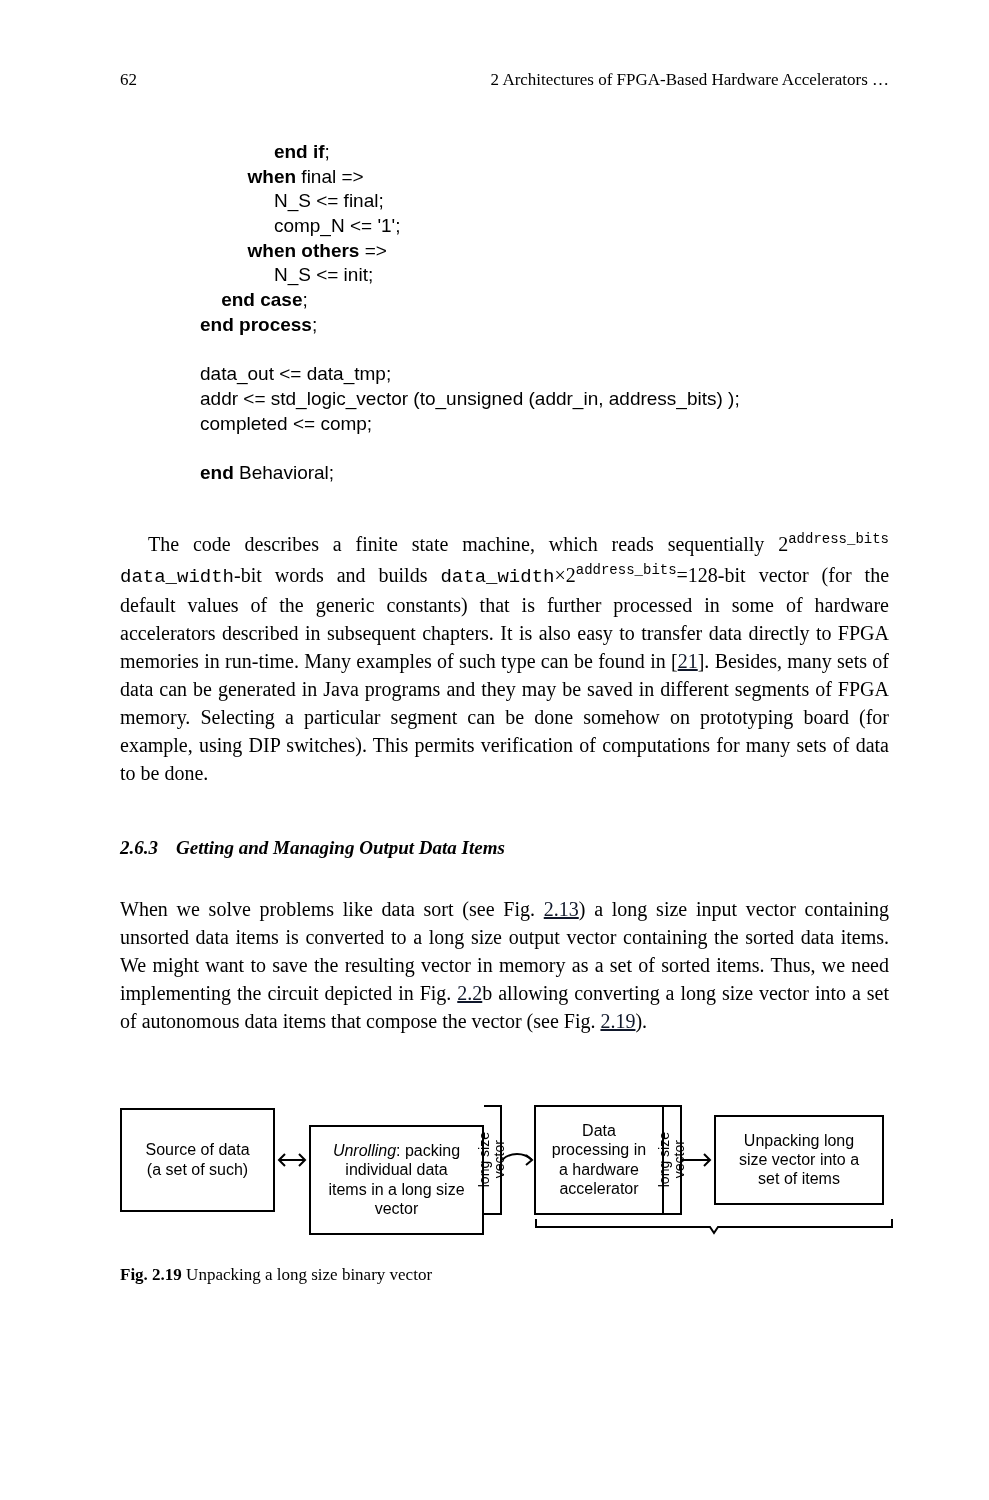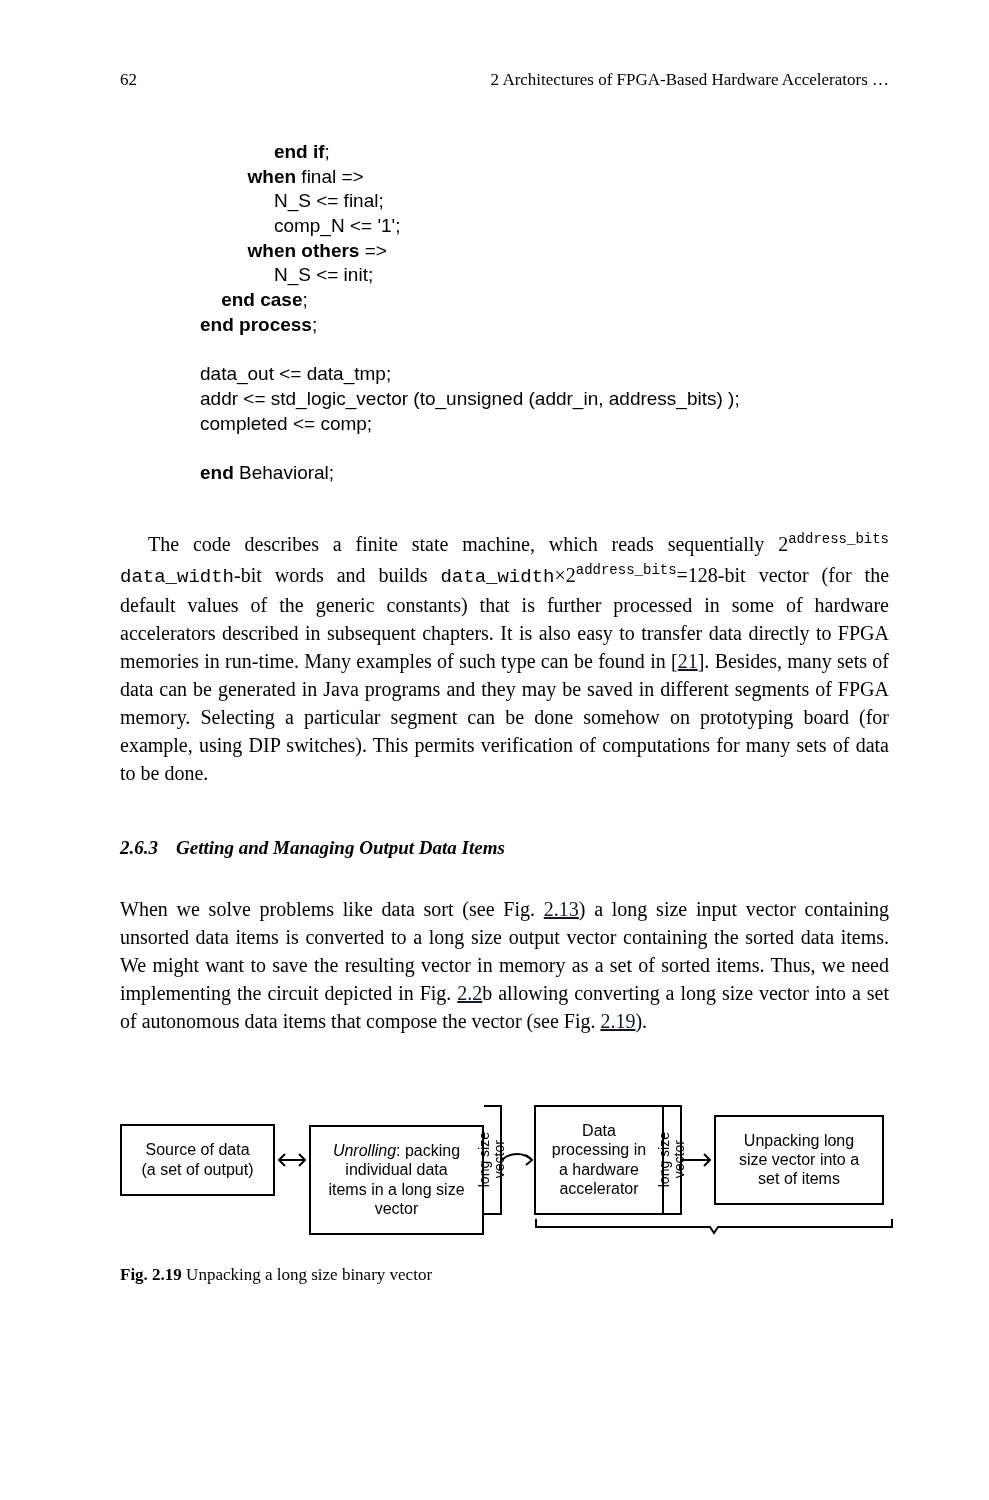--- a/index.html
+++ b/index.html
@@ -66,21 +66,21 @@
     border: 2px solid #000;
     padding: 8px 10px;
     text-align: center;
     line-height: 1.2;
     display: flex;
     align-items: center;
     justify-content: center;
     flex-direction: column;
     box-sizing: border-box;
   }
-  .dbox-src { width: 155px; height: 72px; }
+  .dbox-src { width: 155px; height: 104px; }
   .dbox-unroll { width: 175px; height: 110px; margin-top: 40px; }
   .dbox-proc { width: 130px; height: 110px; }
   .dbox-unpack { width: 170px; height: 90px; }
   .arrow { width: 34px; height: 24px; display:flex; align-items:center; justify-content:center; }
   .vlabel {
     writing-mode: vertical-rl;
     transform: rotate(180deg);
     font-size: 14px;
     text-align:center;
     line-height:1.1;
@@ -146,21 +146,21 @@
 
   <div class="body-text">
     <span>When we solve problems like data sort (see Fig. </span><span class="cite">2.13</span><span>) a long size input vector containing unsorted data items is converted to a long size output vector containing the sorted data items. We might want to save the resulting vector in memory as a set of sorted items. Thus, we need implementing the circuit depicted in Fig. </span><span class="cite">2.2</span><span>b allowing converting a long size vector into a set of autonomous data items that compose the vector (see Fig. </span><span class="cite">2.19</span><span>).</span>
   </div>
 
   <div class="figure">
     <div class="diagram">
 
       <div class="dbox dbox-src">
         <div>Source of data</div>
-        <div>(a set of output)</div>
+        <div>(a set of such)</div>
       </div>
 
       <div class="arrow">
         <svg width="34" height="20" viewBox="0 0 34 20">
           <line x1="4" y1="10" x2="30" y2="10" stroke="#000" stroke-width="2"></line>
           <polyline points="10,4 4,10 10,16" fill="none" stroke="#000" stroke-width="2"></polyline>
           <polyline points="24,4 30,10 24,16" fill="none" stroke="#000" stroke-width="2"></polyline>
         </svg>
       </div>
 

